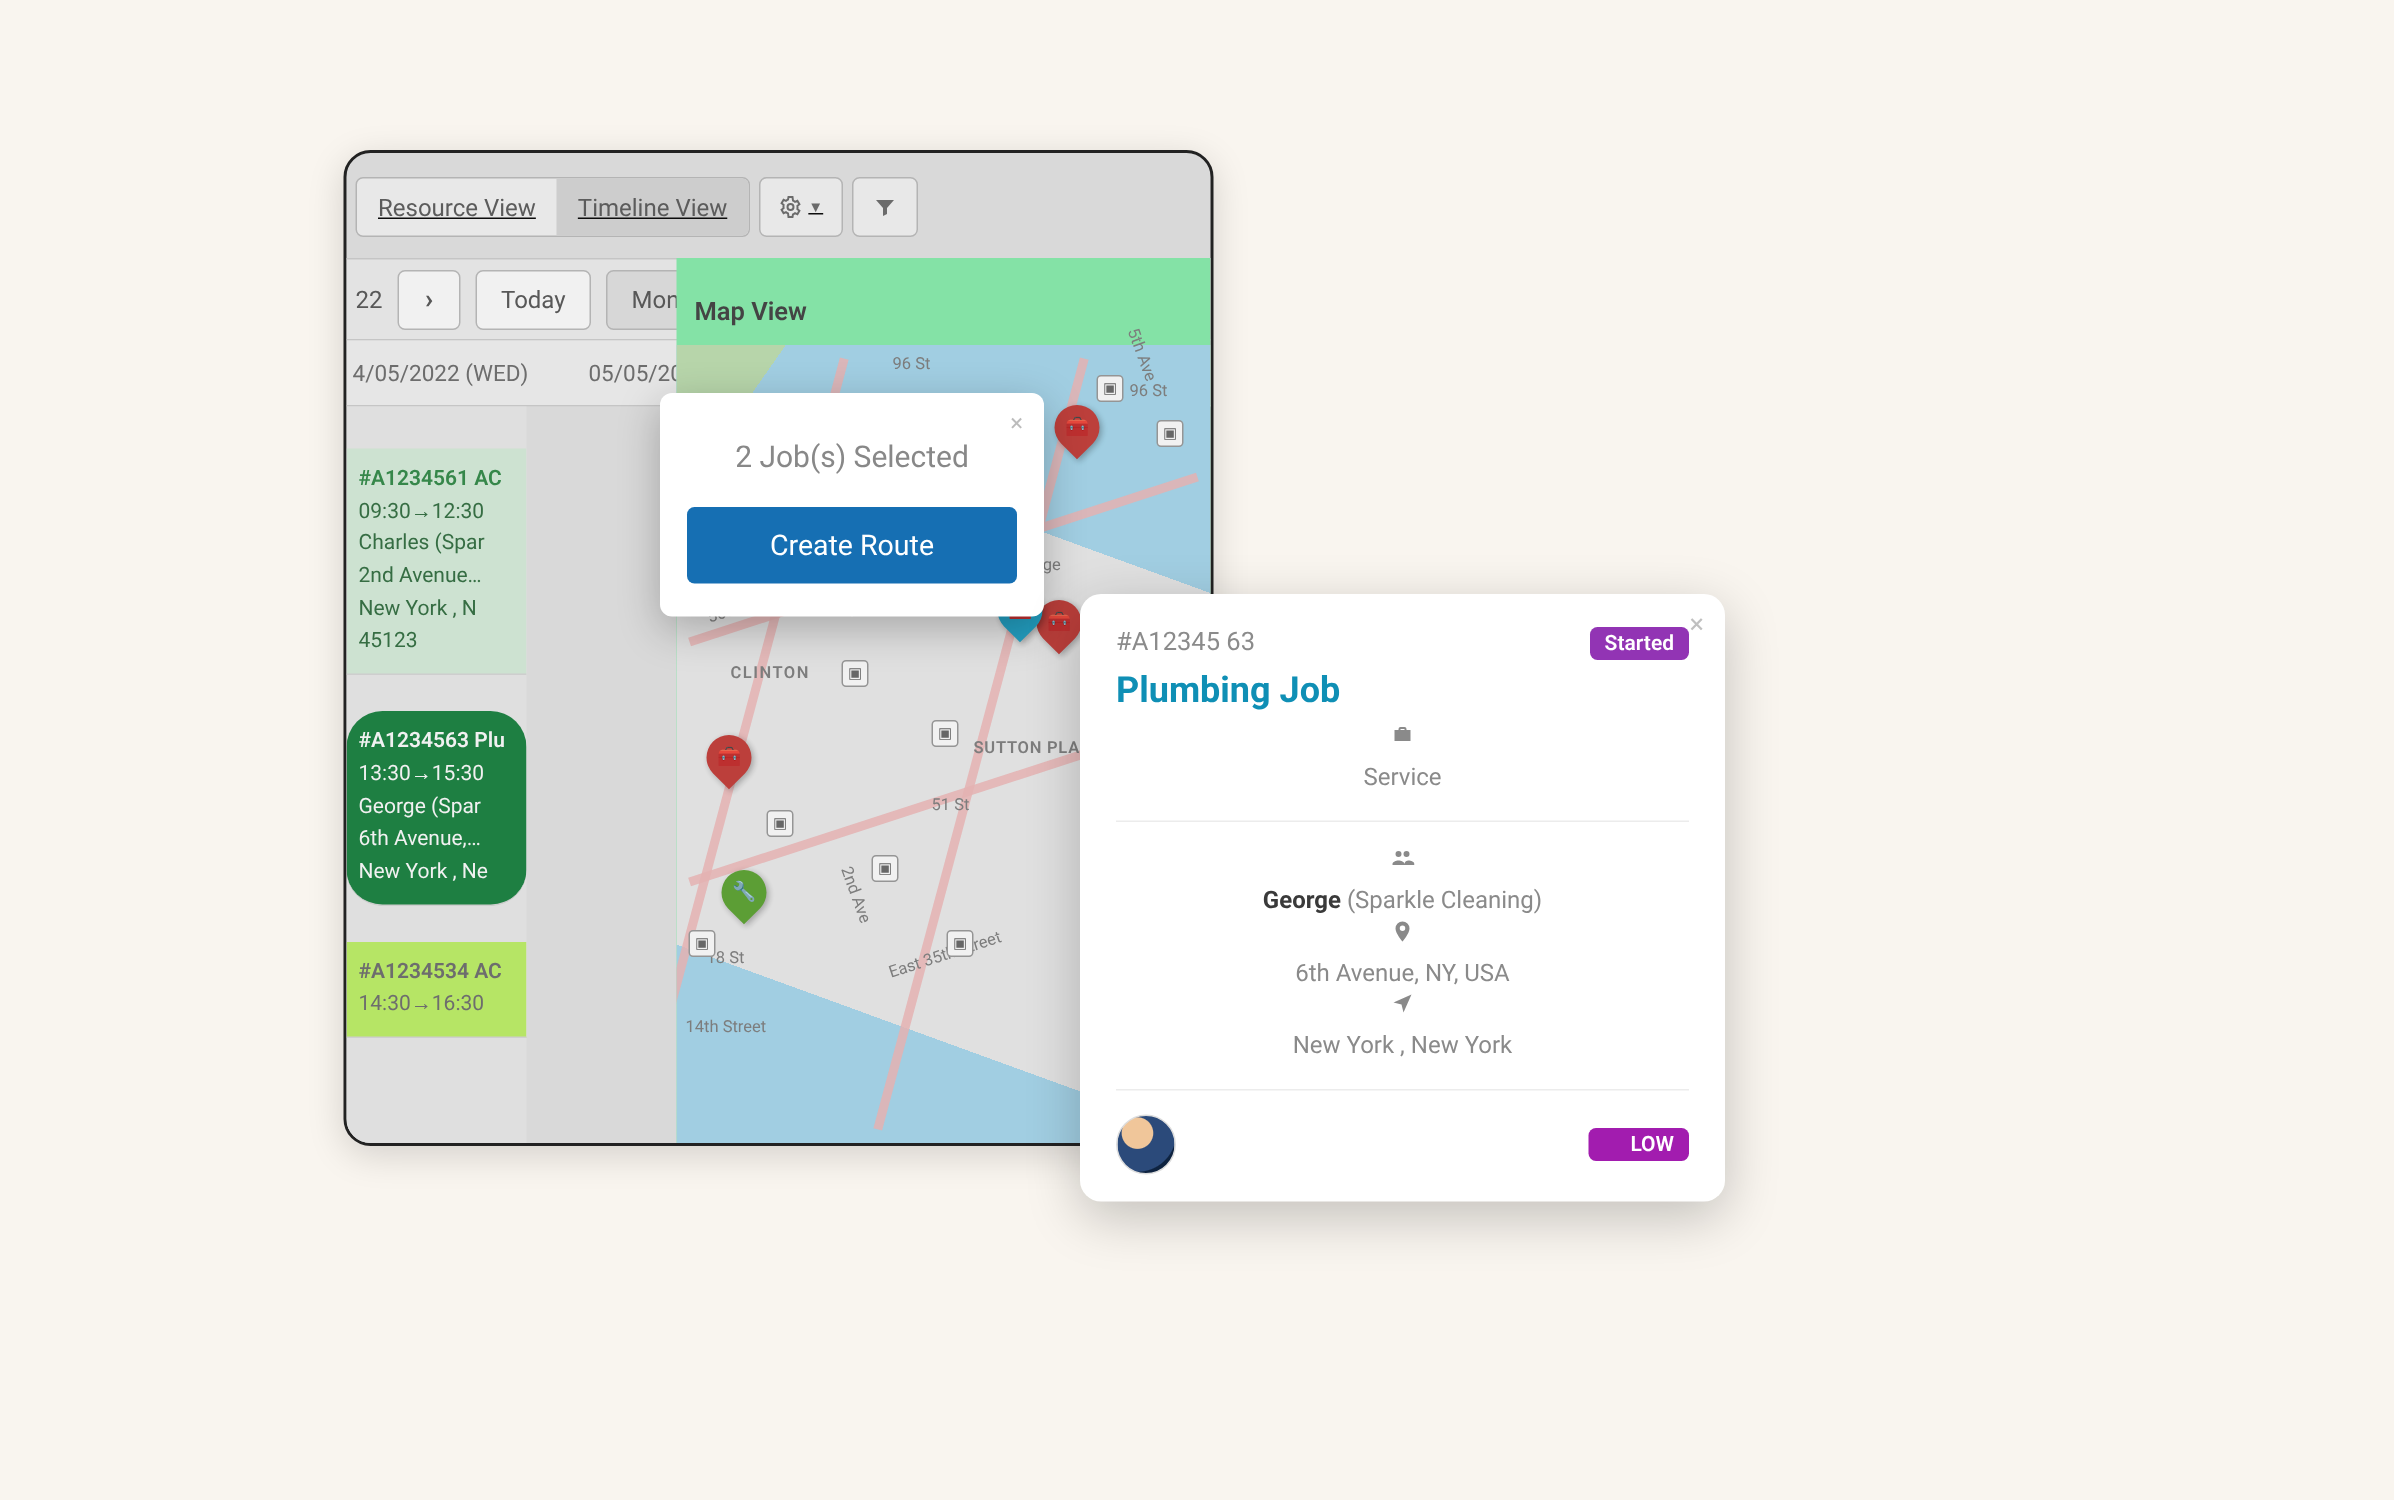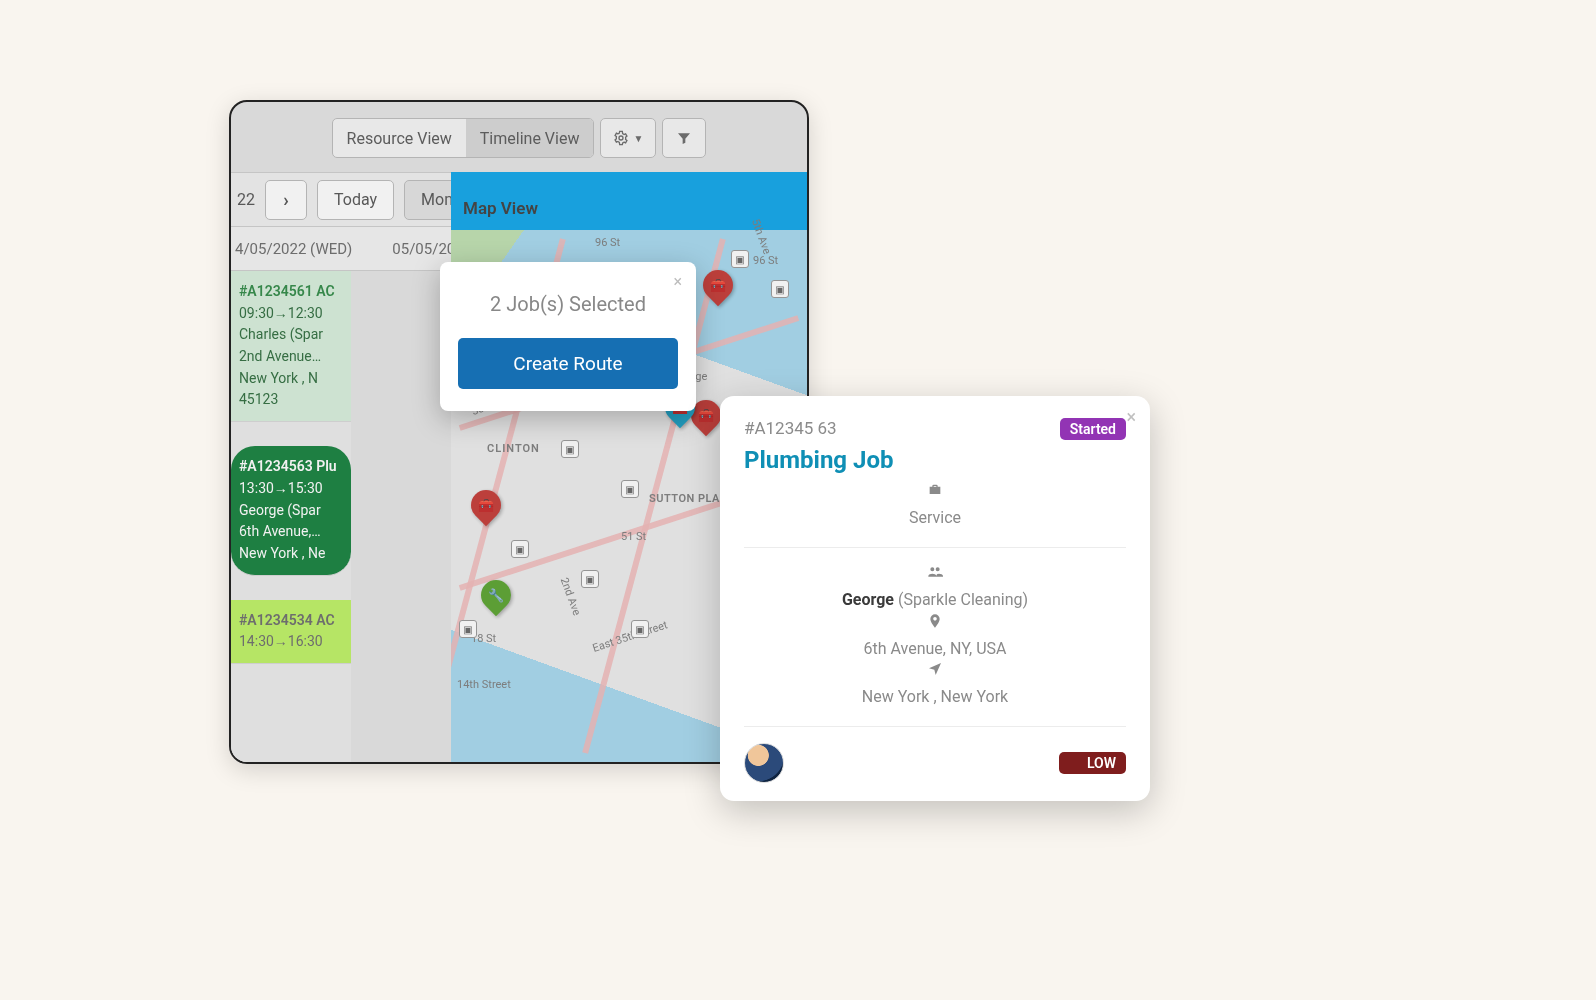--- a/index.html
+++ b/index.html
@@ -13,22 +13,23 @@
     background: #e5e5e5;
     border: 2px solid #222;
     border-radius: 18px;
     overflow: hidden;
     box-shadow: 0 6px 24px rgba(0,0,0,0.15);
   }
 
   
   .toolbar1 {
     position: absolute; top: 10px; left: 0; right: 0;
-    display: flex; justify-content: center; gap: 6px;
+    display: flex; gap: 6px;
     padding: 6px;
+    text-decoration: underline;
   }
   .view-toggle {
     display: flex;
     border: 1px solid #bcbcbc; border-radius: 5px;
     overflow: hidden; background: #f5f5f5;
   }
   .view-toggle button {
     border: none; background: transparent;
     padding: 8px 14px; font-size: 16px; color: #5a5a5a;
     cursor: pointer;
@@ -72,31 +73,32 @@
   }
 
   
   .sidebar {
     position: absolute; top: 169px; left: 0; width: 120px;
     bottom: 0; overflow: hidden; background: #ebebeb;
   }
   .job-card {
     padding: 10px 8px; font-size: 14px; line-height: 1.55;
     border-bottom: 1px solid #d8d8d8;
+    margin-top: 28px;
   }
   .job-card .jid { font-weight: 600; }
   .job-green { background: #d7efdc; color: #2f6d3e; }
   .job-green .jid { color: #2f8a46; }
   .job-purple { background: #15803d; color: #fff; margin-top: 24px; border-radius: 24px; }
   .job-white { background: #bef264; color: #6d6d6d; margin-top: 24px; }
 
   
   .map-panel {
     position: absolute; top: 70px; left: 220px; right: 0; bottom: 0;
-    background: #0ea5e9;
+    background: #86efac;
     overflow: hidden;
   }
   .map-title {
     position: absolute; top: 26px; left: 12px;
     font-weight: 600; font-size: 17px; color: #3f3f3f;
   }
   .map-bg {
     position: absolute; top: 58px; left: 0; right: 0; bottom: 0;
     background:
       linear-gradient(125deg, #bfe0b0 0 10%, transparent 10%),
@@ -167,21 +169,21 @@
     position: absolute; top: 10px; right: 14px;
     color: #c0c0c0; font-size: 18px; cursor: pointer;
   }
   .detail-top { display:flex; justify-content:space-between; align-items:flex-start; }
   .detail-id { color:#8b8b8b; font-size:17px; }
   .badge {
     display:inline-block; padding:3px 10px; border-radius:5px;
     font-size:14px; font-weight:600; color:#fff;
   }
   .badge-started { background:#9234b4; }
-  .badge-low { background:#7f1d1d;padding-left:28px; }
+  .badge-low { background:#a21caf;padding-left:28px; }
   .detail-title {
     color:#0f8fb5; font-size:24px; font-weight:700; margin:6px 0 8px;
   }
   .detail-meta { color:#8a8a8a; font-size:16px; line-height:1.55; }
   .meta-row { display:flex; align-items:center; gap:8px;flex-direction:column; }
   .divider { height:1px; background:#ececec; margin:16px 0; }
   .assignee-name { color:#3a3a3a; font-weight:700; }
   .assignee-co { color:#8a8a8a; }
   .footer-row { display:flex; justify-content:space-between; align-items:center; margin-top:14px; }
   .avatar {

